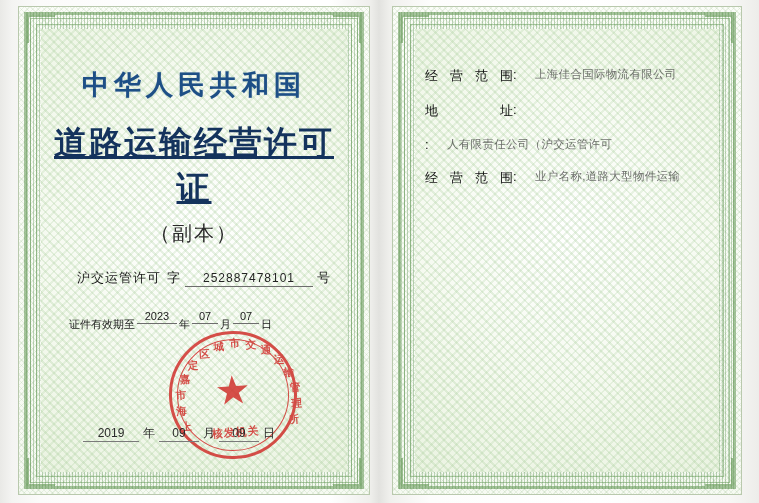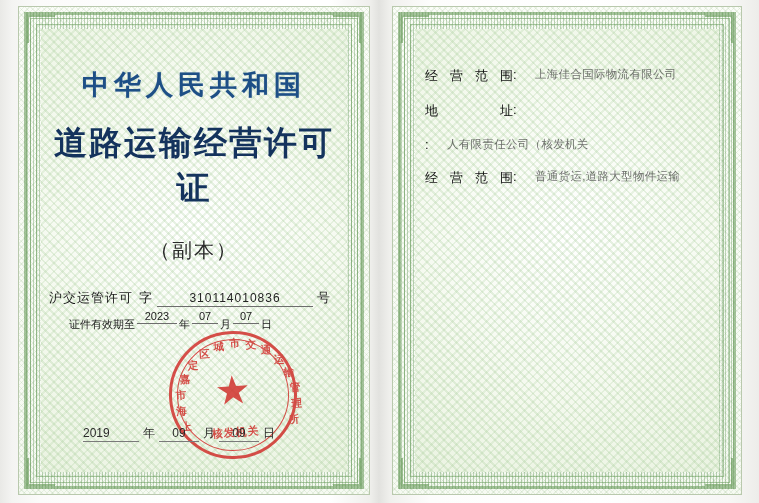--- a/index.html
+++ b/index.html
@@ -115,41 +115,41 @@
     text-shadow: 0 0 1px rgba(29,79,134,0.4);
   }
   .maintitle {
     margin-top: 18px;
     text-align: center;
     font-family: "DejaVu Serif", "Liberation Serif", serif;
     font-size: 33px;
     font-weight: bold;
     letter-spacing: 2px;
     color: #14335d;
+    text-decoration: underline;
   }
   .subtitle {
-    margin-top: 26px;
+    margin-top: 9px;
     text-align: center;
     font-family: "DejaVu Serif", "Liberation Serif", serif;
     font-size: 20px;
     letter-spacing: 2px;
     color: #2a2a2a;
   }
 
   .license-row {
     position: absolute;
-    left: 6px;
+    left: 34px;
     right: 14px;
     top: 238px;
     display: flex;
     align-items: flex-end;
     font-size: 13px;
     color: #1a1a1a;
     letter-spacing: 1px;
-    margin-top: 20px;
   }
   .license-row .lbl { white-space: nowrap; }
   .license-row .u {
     flex: 1;
     border-bottom: 1px solid #6d6d6d;
     text-align: center;
     font-size: 12px;
     padding-bottom: 1px;
     margin: 0 4px;
     color: #242424;
@@ -240,21 +240,21 @@
     right: 36px;
     bottom: 28px;
     display: flex;
     align-items: flex-end;
     font-size: 12px;
     color: #2b2b2b;
   }
   .issue-date .y {
     border-bottom: 1px solid #7a7a7a;
     min-width: 56px;
-    text-align: left;
+    text-align: center;
     padding-bottom: 1px;
   }
   .issue-date .g { margin: 0 4px; }
   .issue-date .m, .issue-date .d {
     border-bottom: 1px solid #7a7a7a;
     min-width: 40px;
     text-align: center;
     padding-bottom: 1px;
   }
 
@@ -314,21 +314,21 @@
 
         <div class="nation">中华人民共和国</div>
 
         <div class="maintitle">道路运输经营许可证</div>
 
         <div class="subtitle">（副本）</div>
 
         <div class="license-row">
           <span class="lbl">沪交运管许可</span>
           <span class="lbl" style="margin-left:6px;">字</span>
-          <span class="u">310114010836</span>
+          <span class="u">252887478101</span>
           <span class="lbl">号</span>
         </div>
 
         <div class="valid-row">
           <span class="lbl">证件有效期至</span>
           <span class="u y">2023</span>
           <span class="lbl">年</span>
           <span class="u m">07</span>
           <span class="lbl">月</span>
           <span class="u d">07</span>
@@ -390,27 +390,27 @@
             <span class="fvalue">上海佳合国际物流有限公司</span>
           </div>
 
           <div class="field">
             <span class="flabel">地址</span>
             <span class="colon">:</span>
           </div>
 
           <div class="field">
             <span class="colon">:</span>
-            <span class="fvalue">人有限责任公司（核发机关</span>
+            <span class="fvalue">人有限责任公司（沪交运管许可</span>
           </div>
 
           <div class="field">
             <span class="flabel">经营范围</span>
             <span class="colon">:</span>
-            <span class="fvalue">普通货运,道路大型物件运输</span>
+            <span class="fvalue">业户名称,道路大型物件运输</span>
           </div>
 
         </div>
       </div>
     </div>
   </div>
 
 </div>
 
 </body></html>

